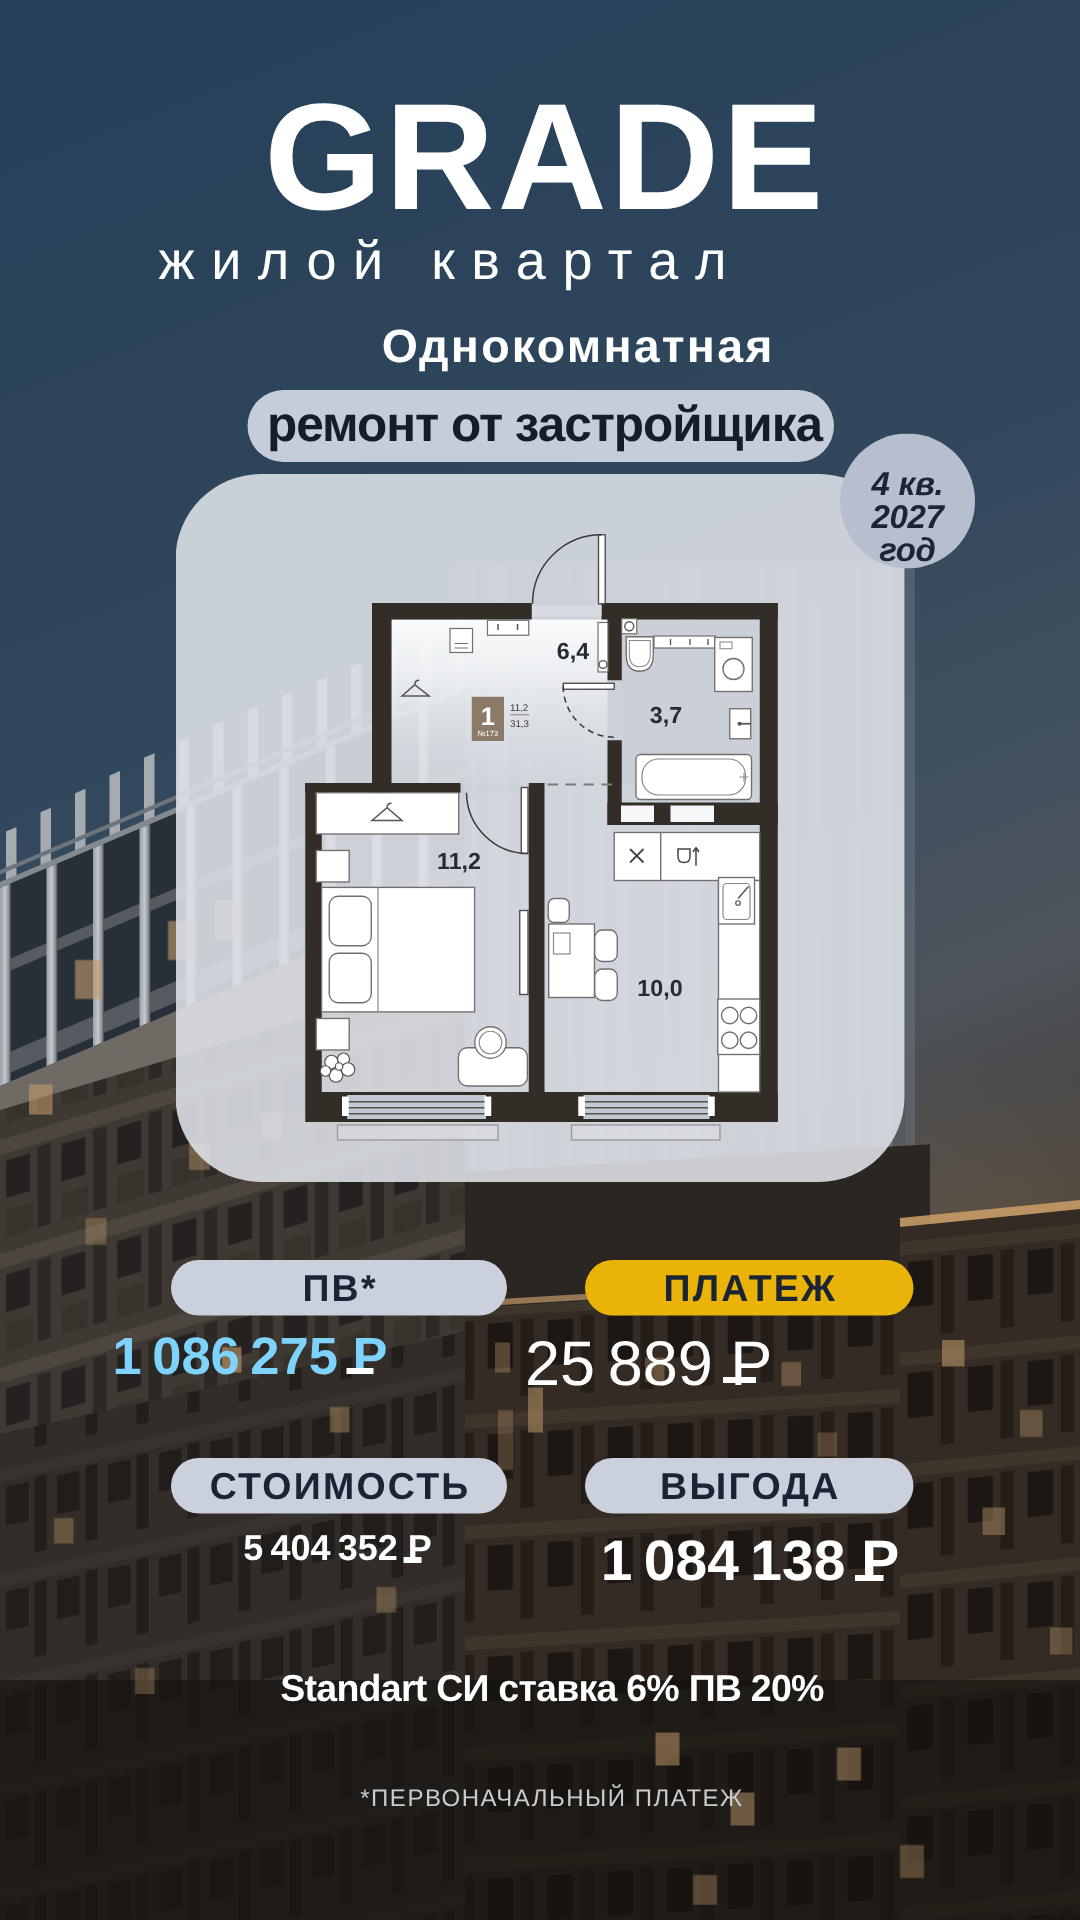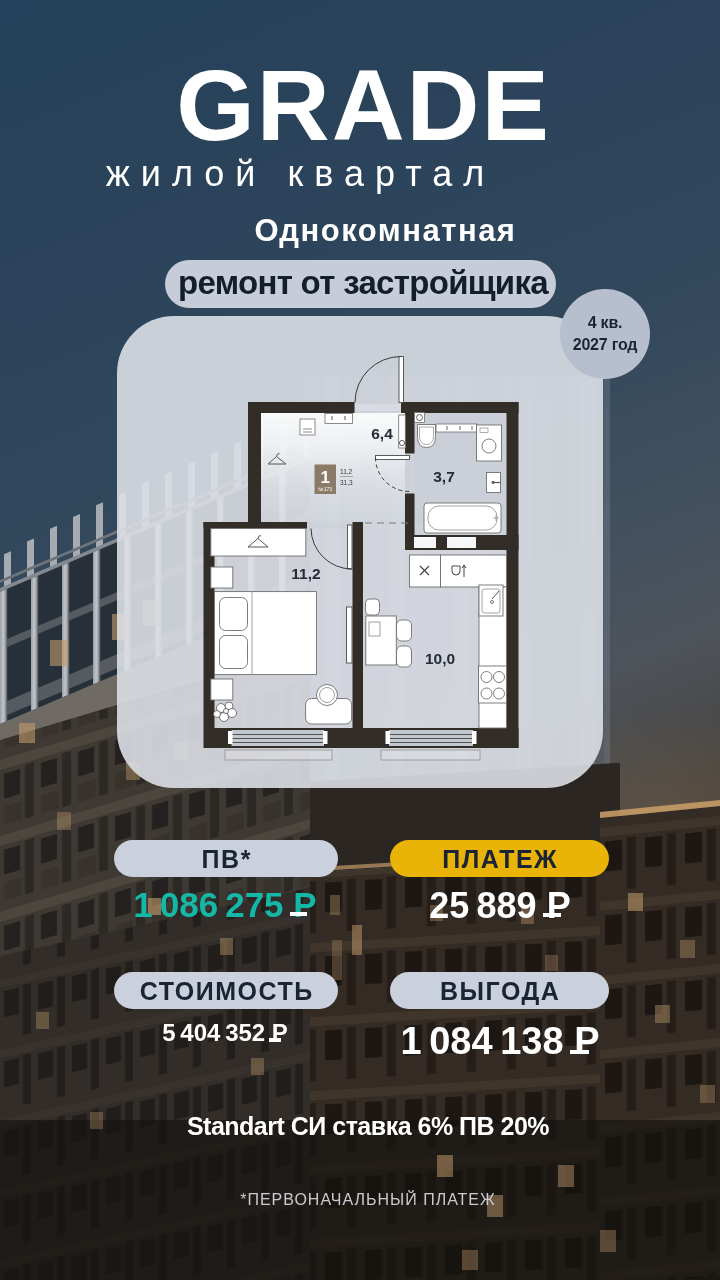--- a/index.html
+++ b/index.html
@@ -158,21 +158,21 @@
 <div class="abs" style="left:0;top:55px;width:720px;text-align:center;color:#fff;font-weight:bold;font-size:101px;line-height:1;letter-spacing:2px;text-indent:7px;">GRADE</div>
 
 <div class="abs" style="left:0;top:153px;width:588px;text-align:center;color:#fff;font-size:36px;line-height:1.15;letter-spacing:11px;text-indent:13px;">жилой квартал</div>
 
 <div class="abs" style="left:0;top:213px;width:720px;text-align:center;color:#fff;font-weight:bold;font-size:31px;line-height:1.15;letter-spacing:1.5px;text-indent:11px;padding-left:20px;">Однокомнатная</div>
 
 <div class="abs" style="left:165px;top:260px;width:391px;height:48px;border-radius:24px;background:#c7cdd8;color:#141e2b;font-weight:bold;font-size:33px;text-align:center;line-height:46px;letter-spacing:-0.7px;text-indent:5px;">ремонт от застройщика</div>
 
 <div class="abs" style="left:117px;top:316px;width:486px;height:472px;border-radius:57px;background:rgba(219,223,230,0.9);"></div>
 
-<div class="abs" style="left:560px;top:289px;width:90px;height:90px;border-radius:50%;background:#b7bece;color:#1d2533;font-weight:bold;font-size:16px;text-align:center;">
+<div class="abs" style="left:560px;top:289px;width:90px;height:90px;border-radius:50%;background:#b7bece;color:#1d2533;font-weight:bold;font-size:22px;text-align:center;font-style:italic;">
       <div style="margin-top:23px;line-height:22px;letter-spacing:-0.2px;">4 кв.<br>2027 год</div>
     </div>
 
 <svg class="abs" style="left:190px;top:350px;" width="340" height="420" viewBox="190 350 340 420">
 <defs>
   <linearGradient id="hallG" x1="0" y1="0" x2="0" y2="1">
     <stop offset="0" stop-color="#fbfcfc" stop-opacity="0.97"></stop>
     <stop offset="0.3" stop-color="#f6f8f9" stop-opacity="0.78"></stop>
     <stop offset="0.65" stop-color="#eef1f3" stop-opacity="0.4"></stop>
     <stop offset="1" stop-color="#e8ebee" stop-opacity="0.1"></stop>
@@ -389,23 +389,23 @@
   <rect x="346.5" y="607" width="5.5" height="56" fill="#ffffff" stroke="#4a4a4a" stroke-width="0.9"></rect>
 
   <text x="306" y="579" font-size="15.5" font-weight="bold" fill="#242b35" text-anchor="middle">11,2</text>
 </g>
 </svg>
 
 <div class="abs" style="left:114px;top:840px;width:224px;height:37px;border-radius:19px;background:#cad0dc;color:#1b2434;font-weight:bold;font-size:25px;text-align:center;line-height:38px;letter-spacing:1.5px;text-indent:1.5px;">ПВ*</div>
 
 <div class="abs" style="left:390px;top:840px;width:219px;height:37px;border-radius:19px;background:#eab308;color:#1b2434;font-weight:bold;font-size:25px;text-align:center;line-height:38px;letter-spacing:1.5px;text-indent:1.5px;">ПЛАТЕЖ</div>
 
-<div class="abs" style="left:75px;top:884px;width:300px;text-align:center;color:#14b8a6;font-weight:bold;font-size:35px;line-height:1.2;">1 086 275 <span class="rub">Р<i></i></span></div>
-
-<div class="abs" style="left:350px;top:884px;width:300px;text-align:center;color:#fff;font-weight:bold;font-size:36px;line-height:1.2;">25 889 <span class="rub">Р<i></i></span></div>
+<div class="abs" style="left:75px;top:884px;width:300px;text-align:left;color:#7dd3fc;font-weight:bold;font-size:35px;line-height:1.2;">1 086 275 <span class="rub">Р<i></i></span></div>
+
+<div class="abs" style="left:350px;top:884px;width:300px;color:#fff;font-weight:normal;font-size:42px;line-height:1.2;">25 889 <span class="rub">Р<i></i></span></div>
 
 <div class="abs" style="left:390px;top:972px;width:219px;height:37px;border-radius:19px;background:#cad0dc;color:#1b2434;font-weight:bold;font-size:25px;text-align:center;line-height:38px;letter-spacing:1.5px;text-indent:1.5px;">ВЫГОДА</div>
 
 <div class="abs" style="left:114px;top:972px;width:224px;height:37px;border-radius:19px;background:#cad0dc;color:#1b2434;font-weight:bold;font-size:25px;text-align:center;line-height:38px;letter-spacing:1.5px;text-indent:1.5px;">СТОИМОСТЬ</div>
 
 <div class="abs" style="left:75px;top:1019px;width:300px;text-align:center;color:#fff;font-weight:bold;font-size:24px;line-height:1.2;">5 404 352 <span class="rub">Р<i></i></span></div>
 
 <div class="abs" style="left:350px;top:1019px;width:300px;text-align:center;color:#fff;font-weight:bold;font-size:38px;line-height:1.2;">1 084 138 <span class="rub">Р<i></i></span></div>
 
 <div class="abs" style="left:0;top:1112px;width:720px;text-align:center;color:#fff;font-weight:bold;font-size:25px;letter-spacing:-0.5px;text-indent:16px;">Standart СИ ставка 6% ПВ 20%</div>

